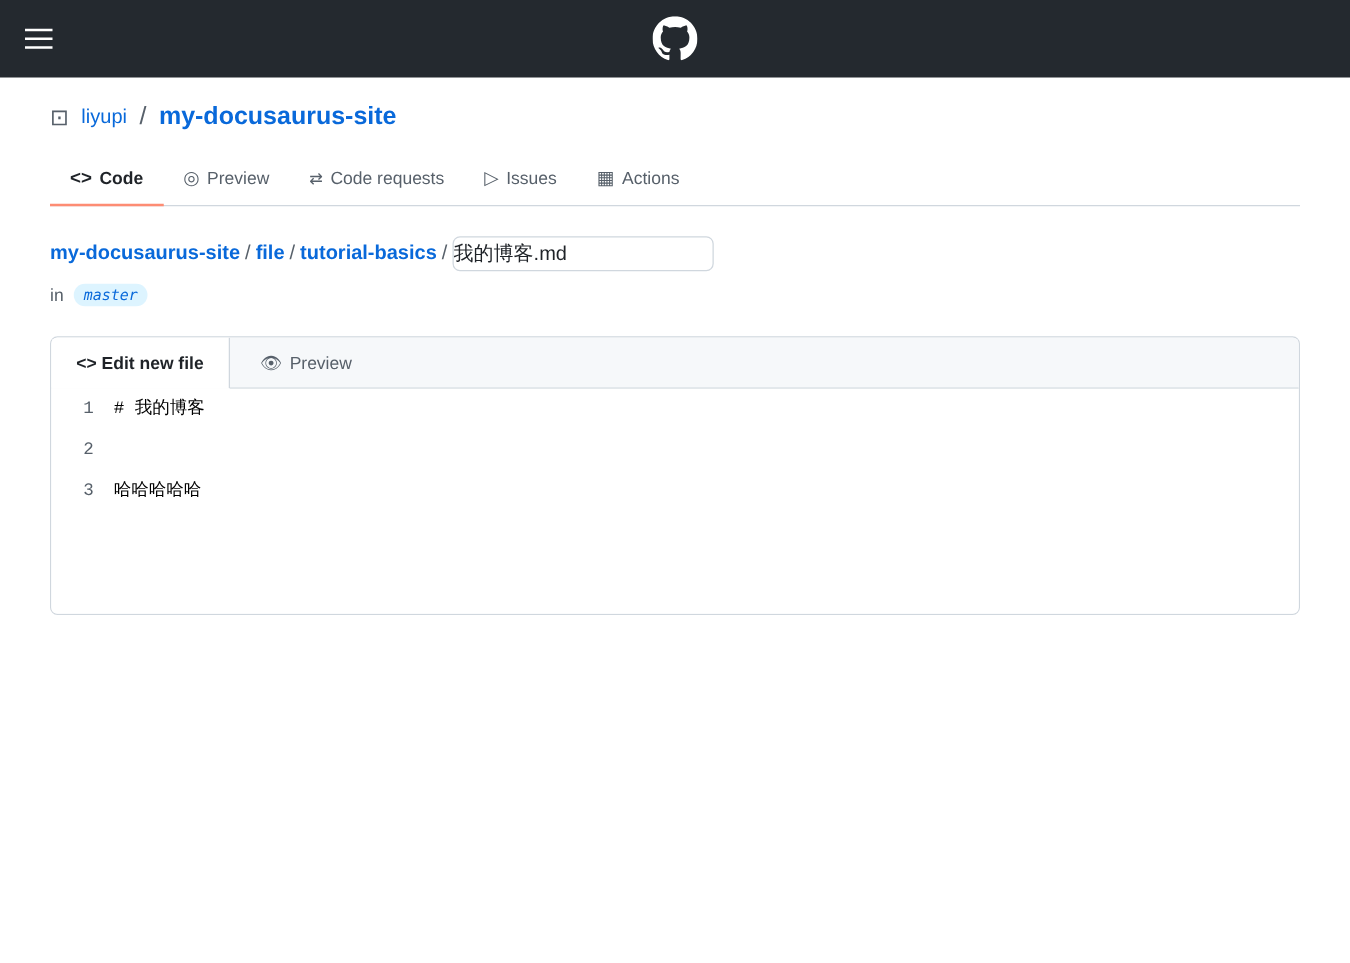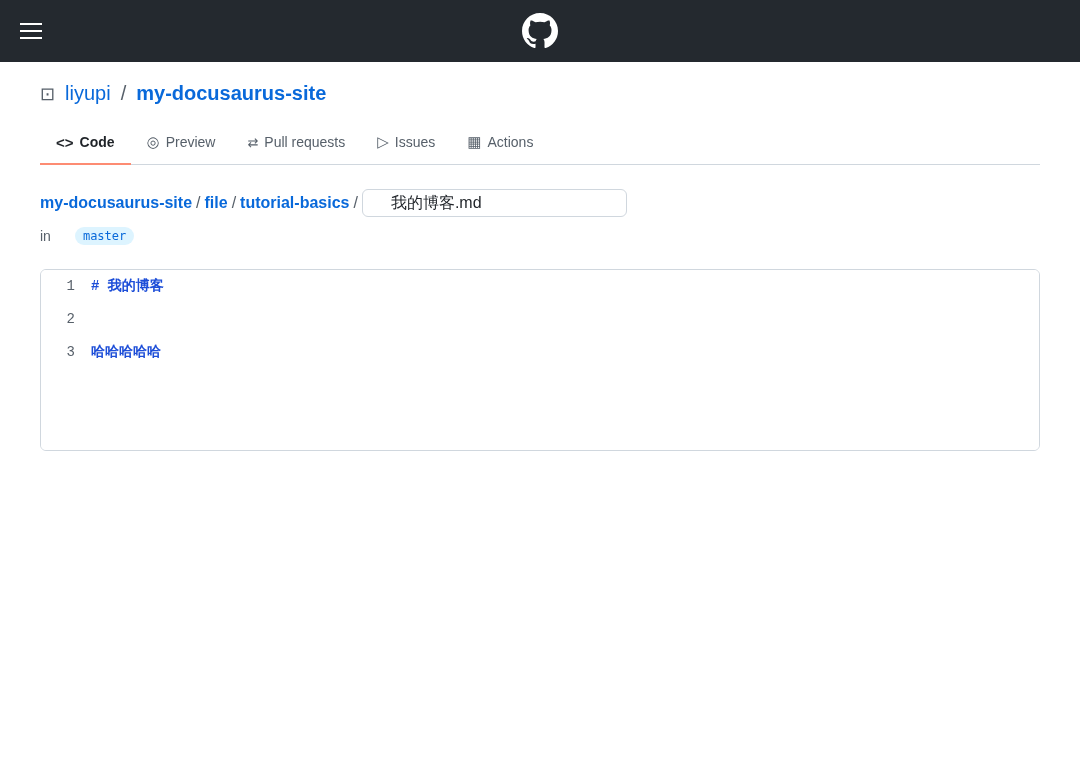--- a/index.html
+++ b/index.html
@@ -62,21 +62,21 @@
       padding: 20px 0 16px;
     }
 
     .repo-icon {
       color: #57606a;
       font-size: 18px;
     }
 
     .repo-owner {
       color: #0969da;
-      font-size: 20px;
+      font-size: 16px;
       font-weight: 400;
       text-decoration: none;
     }
 
     .repo-separator {
       color: #57606a;
       font-size: 20px;
       font-weight: 300;
     }
 
@@ -141,43 +141,44 @@
     .file-path-sep {
       color: #57606a;
       margin: 0 4px;
       font-size: 16px;
     }
 
     .file-path-current {
       background: #ffffff;
       border: 1px solid #d0d7de;
       border-radius: 6px;
-      padding: 4px 28px;
+      padding: 4px 0;
       font-size: 16px;
       color: #1f2328;
       min-width: 180px;
     }
 
     .branch-row {
       display: flex;
       align-items: center;
-      gap: 24px;
+      gap: 8px;
       margin-top: 10px;
       font-size: 14px;
       color: #57606a;
     }
 
     .branch-badge {
       background: #ddf4ff;
       color: #0969da;
       font-family: "SFMono-Regular", Consolas, monospace;
       font-size: 12px;
       padding: 2px 8px;
       border-radius: 20px;
       font-weight: 500;
+      font-style: italic;
     }
 
     
     .editor-container {
       border: 1px solid #d0d7de;
       border-radius: 6px;
       overflow: hidden;
       margin-top: 8px;
     }
 
@@ -232,23 +233,22 @@
       min-width: 50px;
       text-align: right;
       padding: 4px 16px 4px 0;
       color: #57606a;
       user-select: none;
       font-size: 14px;
     }
 
     .line-content {
       padding: 4px 0;
-      color: #1d4ed8;
+      color: #000000;
       flex: 1;
-      font-weight: bold;
     }
   </style>
 </head>
 <body>
 
 <nav class="topbar">
   <div class="topbar-menu">
     <span></span>
     <span></span>
     <span></span>
@@ -278,21 +278,21 @@
     <div class="tab">
       <span class="tab-icon">&lt;&gt;</span>
       <span>Code</span>
     </div>
     <div class="tab">
       <span class="tab-icon">◎</span>
       <span>Preview</span>
     </div>
     <div class="tab">
       <span class="tab-icon" style="font-size:13px;">⇄</span>
-      <span>Pull requests</span>
+      <span>Code requests</span>
     </div>
     <div class="tab">
       <span class="tab-icon">▷</span>
       <span>Issues</span>
     </div>
     <div class="tab">
       <span class="tab-icon">▦</span>
       <span>Actions</span>
     </div>
   </div>
@@ -307,20 +307,29 @@
       <span class="file-path-sep">/</span>
       <input class="file-path-current" type="text" value="我的博客.md" style="">
     </div>
     <div class="branch-row">
       <span>in</span>
       <span class="branch-badge">master</span>
     </div>
   </div>
 
   <div class="editor-container">
+    <div class="editor-toolbar">
+      <div class="editor-tab">
+        <span>&lt;&gt; Edit new file</span>
+      </div>
+      <div class="editor-tab-preview">
+        <span>👁</span>
+        <span>Preview</span>
+      </div>
+    </div>
     <div class="editor-content">
       <div class="code-line">
         <span class="line-number">1</span>
         <span class="line-content">#  我的博客</span>
       </div>
       <div class="code-line">
         <span class="line-number">2</span>
         <span class="line-content"></span>
       </div>
       <div class="code-line">

